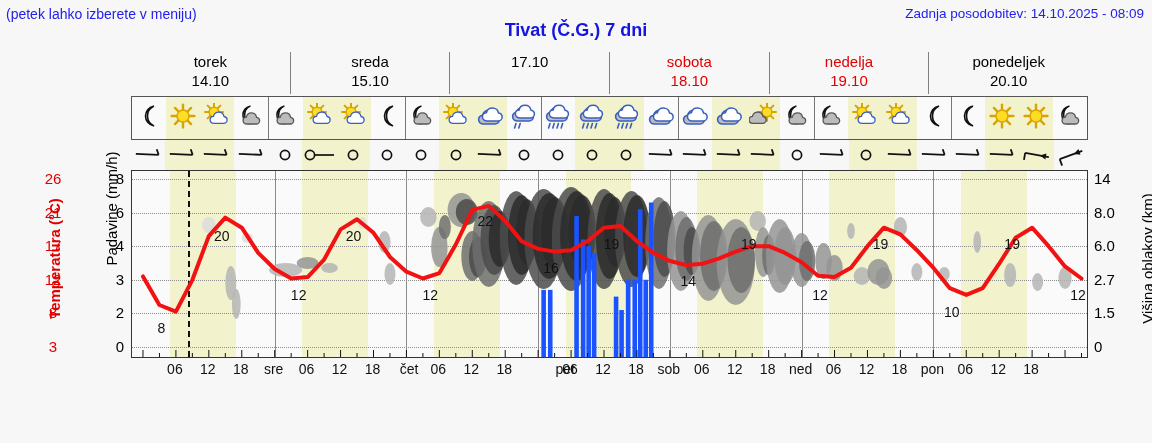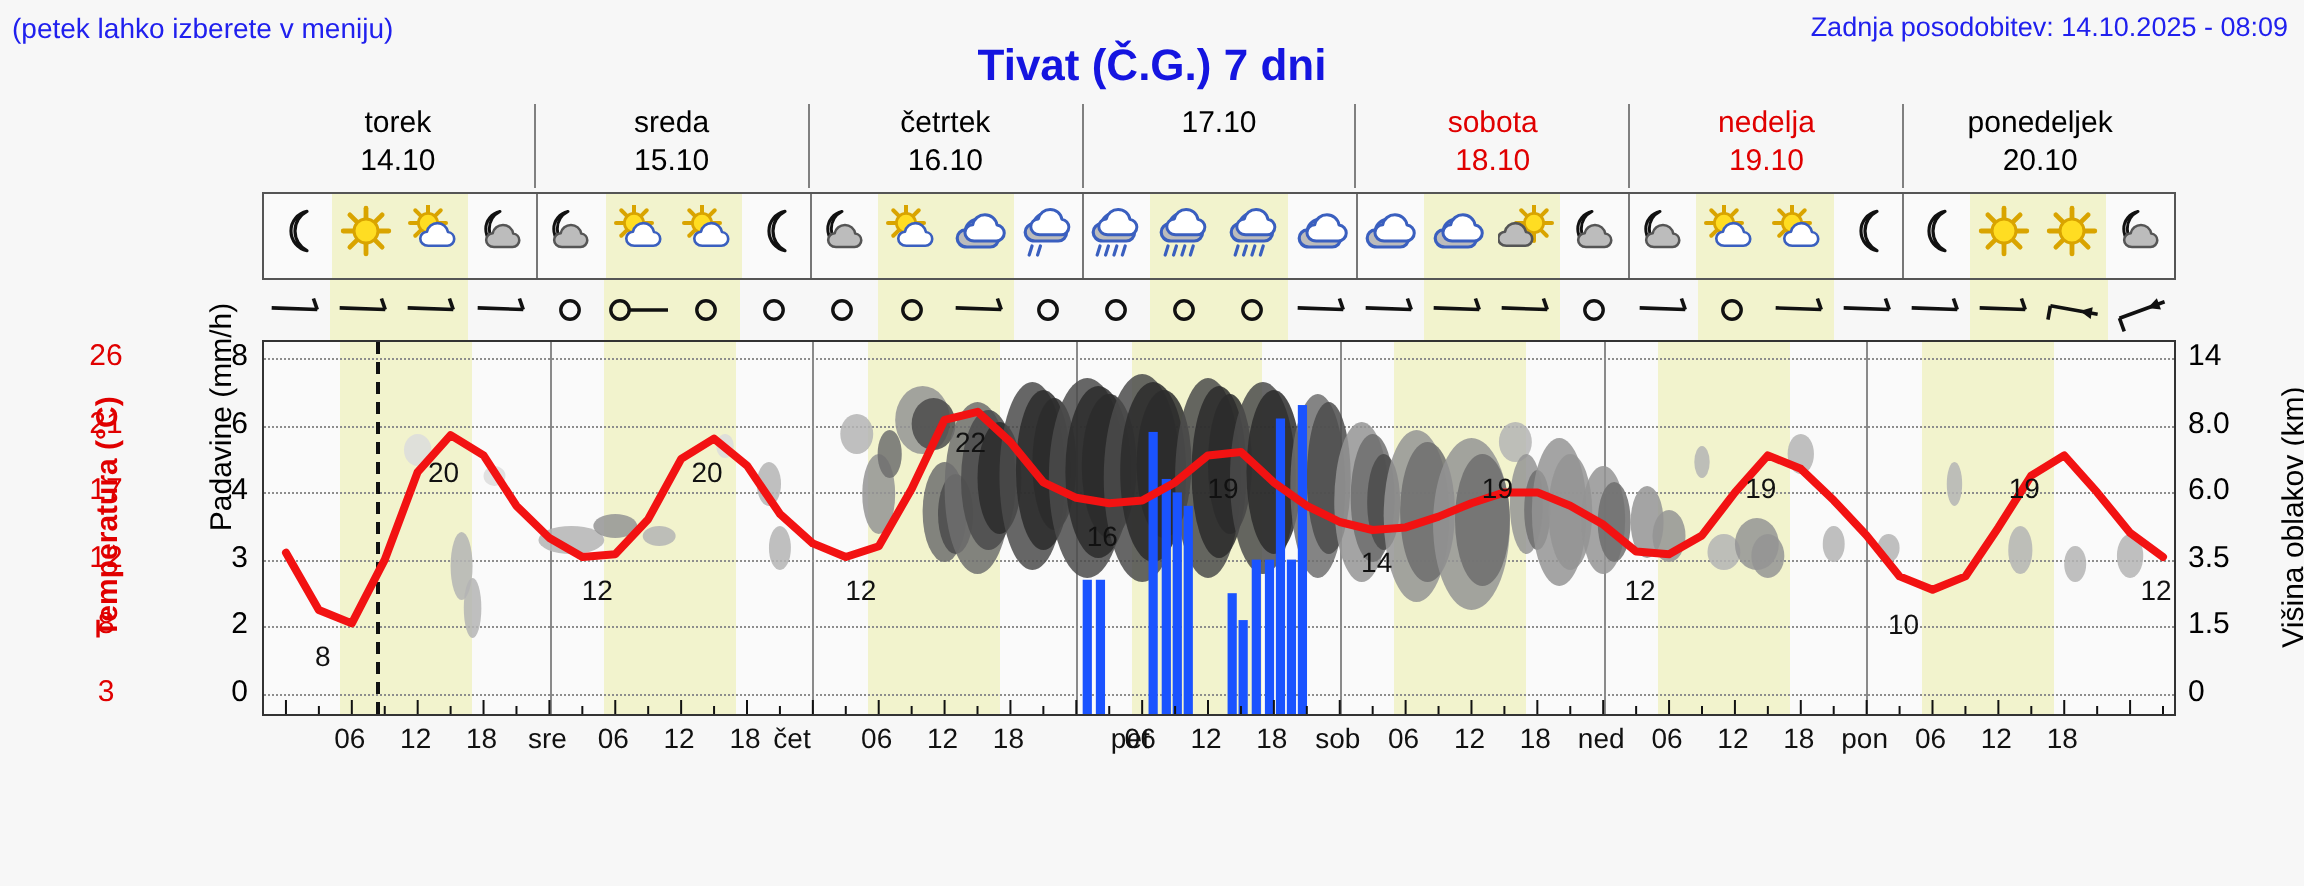--- a/index.html
+++ b/index.html
@@ -9,21 +9,21 @@
     background:#f7f7f7;
     font-family:"Liberation Sans", sans-serif;
     overflow:hidden;
     position:relative;
   }
   .abs{position:absolute;}
 
   
   #menu-note{left:6px;top:6px;color:#2020ee;font-size:14px;white-space:nowrap;}
   #page-title{left:0;top:20px;width:1152px;text-align:center;color:#1515e0;
-              font-size:22px;font-weight:bold;}
+              font-size:18px;font-weight:bold;}
   #update-stamp{right:8px;top:6px;color:#2020ee;font-size:13.5px;white-space:nowrap;}
 
   
   #day-header{left:131px;top:52px;width:957px;height:42px;display:flex;}
   .day-col{flex:1 1 0;text-align:center;font-size:15px;line-height:19px;color:#000;
            border-left:1px solid #808080;box-sizing:border-box;}
   .day-col:first-child{border-left:none;}
   .day-col.weekend{color:#e00000;}
   .day-name{display:block;}
   .day-date{display:block;}
@@ -89,24 +89,20 @@
 <div class="abs" id="update-stamp">Zadnja posodobitev: 14.10.2025 - 08:09</div>
 
 <div class="abs" id="day-header">
     <div class="day-col">
       <span class="day-name">torek</span>
       <span class="day-date">14.10</span>
     </div>
     <div class="day-col">
       <span class="day-name">sreda</span>
       <span class="day-date">15.10</span>
-    </div>
-    <div class="day-col">
-      <span class="day-name">četrtek</span>
-      <span class="day-date">16.10</span>
     </div>
     <div class="day-col">
       <span class="day-date">17.10</span>
     </div>
     <div class="day-col weekend">
       <span class="day-name">sobota</span>
       <span class="day-date">18.10</span>
     </div>
     <div class="day-col weekend">
       <span class="day-name">nedelja</span>
@@ -650,21 +646,21 @@
     <div class="prec-tick abs" style="top: 211.6px;">6</div>
     <div class="prec-tick abs" style="top: 245.2px;">4</div>
     <div class="prec-tick abs" style="top: 278.8px;">3</div>
     <div class="prec-tick abs" style="top: 312.4px;">2</div>
     <div class="prec-tick abs" style="top: 346px;">0</div>
   </div>
 <div id="cloud-ticks">
     <div class="cloud-tick abs" style="top: 178px;">14</div>
     <div class="cloud-tick abs" style="top: 211.6px;">8.0</div>
     <div class="cloud-tick abs" style="top: 245.2px;">6.0</div>
-    <div class="cloud-tick abs" style="top: 278.8px;">3.5</div>
+    <div class="cloud-tick abs" style="top: 278.8px;">2.7</div>
     <div class="cloud-tick abs" style="top: 312.4px;">1.5</div>
     <div class="cloud-tick abs" style="top: 346px;">0</div>
   </div>
 
 <div class="abs" id="plot">
   <div class="bandlayer" id="bandlayer">
       <div class="band" style="left: 38.4195px; width: 65.8621px;"></div>
       <div class="band" style="left: 170.144px; width: 65.8621px;"></div>
       <div class="band" style="left: 301.868px; width: 65.8621px;"></div>
       <div class="band" style="left: 433.592px; width: 65.8621px;"></div>
@@ -844,21 +840,21 @@
 </div>
 
 <div class="abs" id="xlabels">
     <div class="xlab" style="left: 43.908px; top: 1px;">06</div>
     <div class="xlab" style="left: 76.8391px; top: 1px;">12</div>
     <div class="xlab" style="left: 109.77px; top: 1px;">18</div>
     <div class="xlab" style="left: 142.701px; top: 1px;">sre</div>
     <div class="xlab" style="left: 175.632px; top: 1px;">06</div>
     <div class="xlab" style="left: 208.563px; top: 1px;">12</div>
     <div class="xlab" style="left: 241.494px; top: 1px;">18</div>
-    <div class="xlab" style="left: 265px; top: 1px;">čet</div>
+    <div class="xlab" style="left: 278px; top: 1px;">čet</div>
     <div class="xlab" style="left: 307.356px; top: 1px;">06</div>
     <div class="xlab" style="left: 340.287px; top: 1px;">12</div>
     <div class="xlab" style="left: 373.218px; top: 1px;">18</div>
     <div class="xlab" style="left: 406.149px; top: 1px; margin-left: 28px;">pet</div>
     <div class="xlab" style="left: 439.08px; top: 1px;">06</div>
     <div class="xlab" style="left: 472.011px; top: 1px;">12</div>
     <div class="xlab" style="left: 504.943px; top: 1px;">18</div>
     <div class="xlab" style="left: 537.874px; top: 1px;">sob</div>
     <div class="xlab" style="left: 570.805px; top: 1px;">06</div>
     <div class="xlab" style="left: 603.736px; top: 1px;">12</div>

